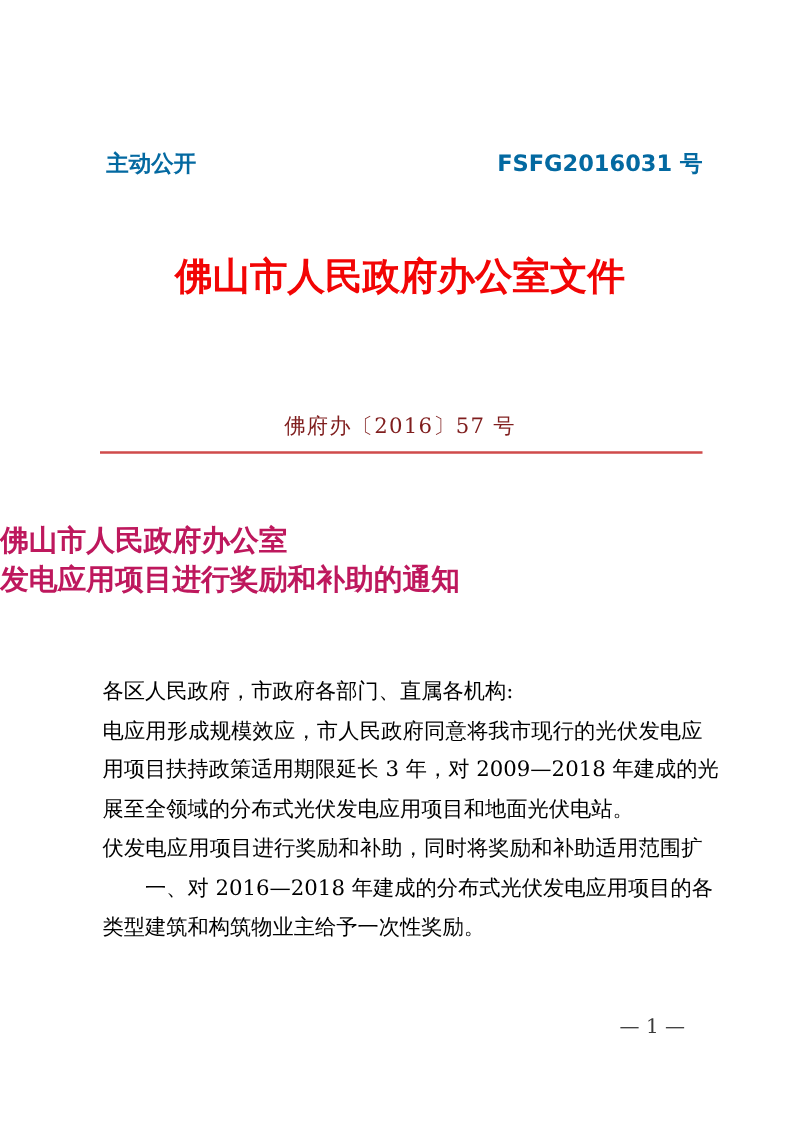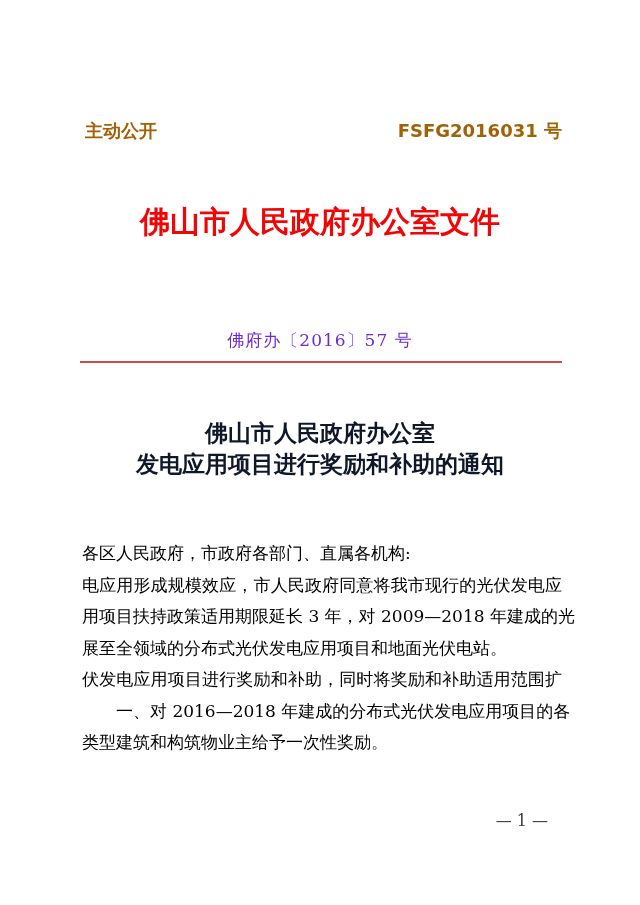--- a/index.html
+++ b/index.html
@@ -18,21 +18,21 @@
     position: absolute;
     top: 119px;
     left: 85px;
     width: 477px;
     display: flex;
     justify-content: space-between;
     align-items: baseline;
     font-family: "DejaVu Sans", "Liberation Sans", sans-serif;
     font-weight: 700;
     font-size: 18px;
-    color: #a16207;
+    color: #0369a1;
   }
   .masthead {
     position: absolute;
     top: 203px;
     left: 0;
     width: 640px;
     text-align: center;
     font-family: "DejaVu Serif", "Liberation Serif", serif;
     font-weight: 700;
     font-size: 30px;
@@ -42,41 +42,40 @@
   }
   .doc-number {
     position: absolute;
     top: 329px;
     left: 0;
     width: 640px;
     text-align: center;
     font-family: "DejaVu Serif", "Liberation Serif", serif;
     font-size: 17px;
     letter-spacing: 1px;
-    color: #6d28d9;
+    color: #7f1d1d;
   }
   .divider {
     position: absolute;
     top: 361px;
     left: 80px;
     width: 482px;
     height: 2px;
     background: #cf4b4b;
   }
   .main-title {
     position: absolute;
     top: 417px;
     left: 0;
     width: 640px;
-    text-align: center;
     font-family: "DejaVu Serif", "Liberation Serif", serif;
     font-weight: 700;
     font-size: 23px;
     line-height: 31px;
-    color: #0f172a;
+    color: #be185d;
   }
   .body-block {
     position: absolute;
     top: 538px;
     left: 82px;
     width: 480px;
     font-family: "DejaVu Serif", "Liberation Serif", serif;
     font-size: 17px;
     line-height: 31.5px;
     color: #000000;

